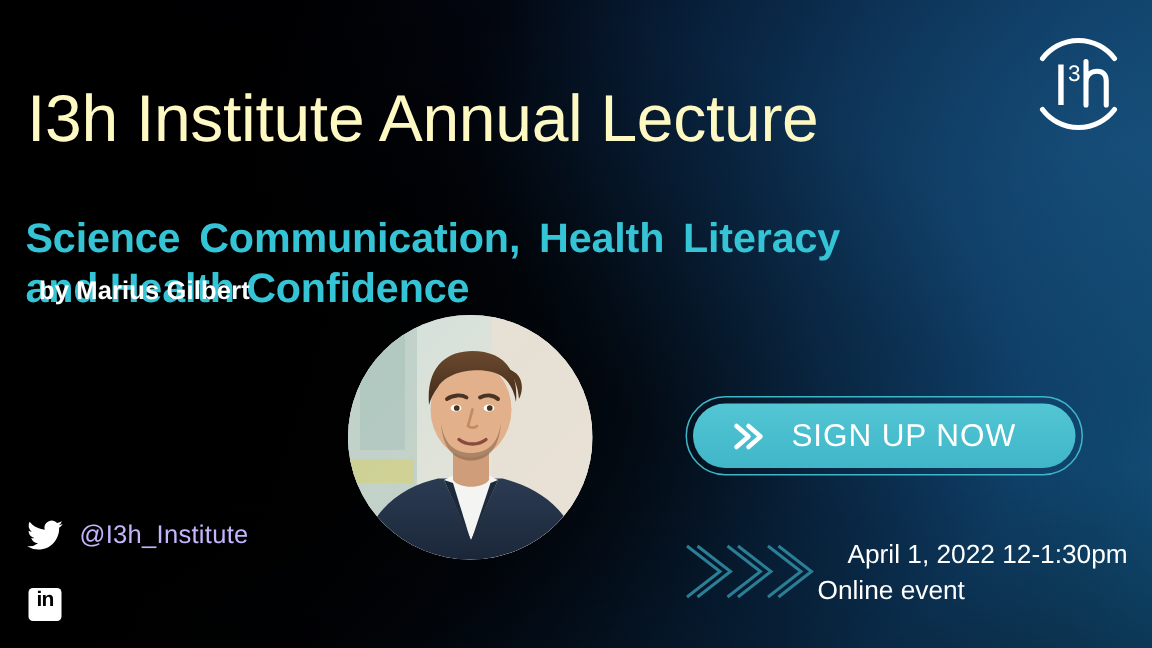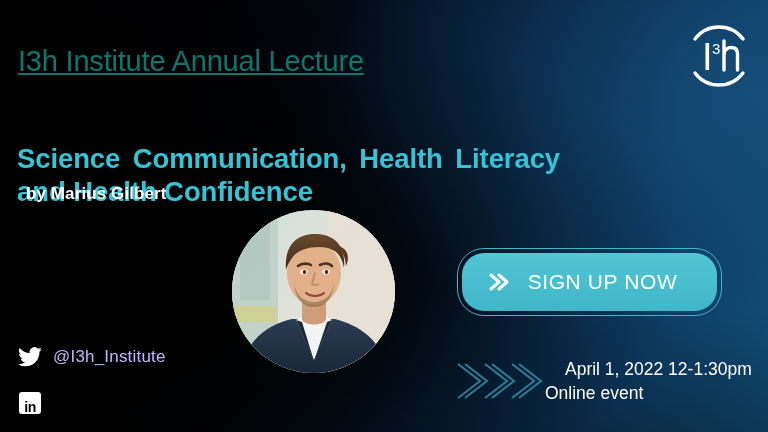--- a/index.html
+++ b/index.html
@@ -60,27 +60,26 @@
     top: 16px;
     width: 80px;
     height: 80px;
   }
 
   
   .title {
     position: absolute;
     left: 18px;
     top: 27px;
-    font-size: 29px;
+    font-size: 44px;
     line-height: 1.1;
     font-weight: 400;
-    color: #0f766e;
+    color: #fef9c3;
     letter-spacing: -0.2px;
     white-space: nowrap;
-    text-decoration: underline;
   }
   .subtitle {
     position: absolute;
     left: 17px;
     top: 119px;
     width: 660px;
     font-size: 27.5px;
     line-height: 1.22;
     font-weight: 700;
     color: #35c4d6;
@@ -109,23 +108,23 @@
     border-radius: 50%;
     overflow: hidden;
     background: #b9c4c4;
   }
   .portrait svg { display: block; width: 100%; height: 100%; }
 
   
   .cta-wrap {
     position: absolute;
     left: 457px;
-    top: 248px;
+    top: 264px;
     width: 265px;
-    height: 68px;
+    height: 53px;
   }
   .cta-ring {
     position: absolute;
     inset: 0;
     border: 1.5px solid #3fb6c8;
     border-radius: 27px;
     box-sizing: border-box;
   }
   .cta-btn {
     position: absolute;
@@ -207,21 +206,21 @@
     color: #c4b5fd;
     letter-spacing: 0.2px;
     white-space: nowrap;
   }
   .li-badge {
     width: 22px;
     height: 22px;
     background: #ffffff;
     border-radius: 3px;
     display: flex;
-    align-items: flex-end;
+    align-items: flex-start;
     justify-content: center;
   }
   .li-badge span {
     font-size: 14px;
     font-weight: 700;
     color: #000000;
     line-height: 1;
     letter-spacing: -0.5px;
   }
 </style>

